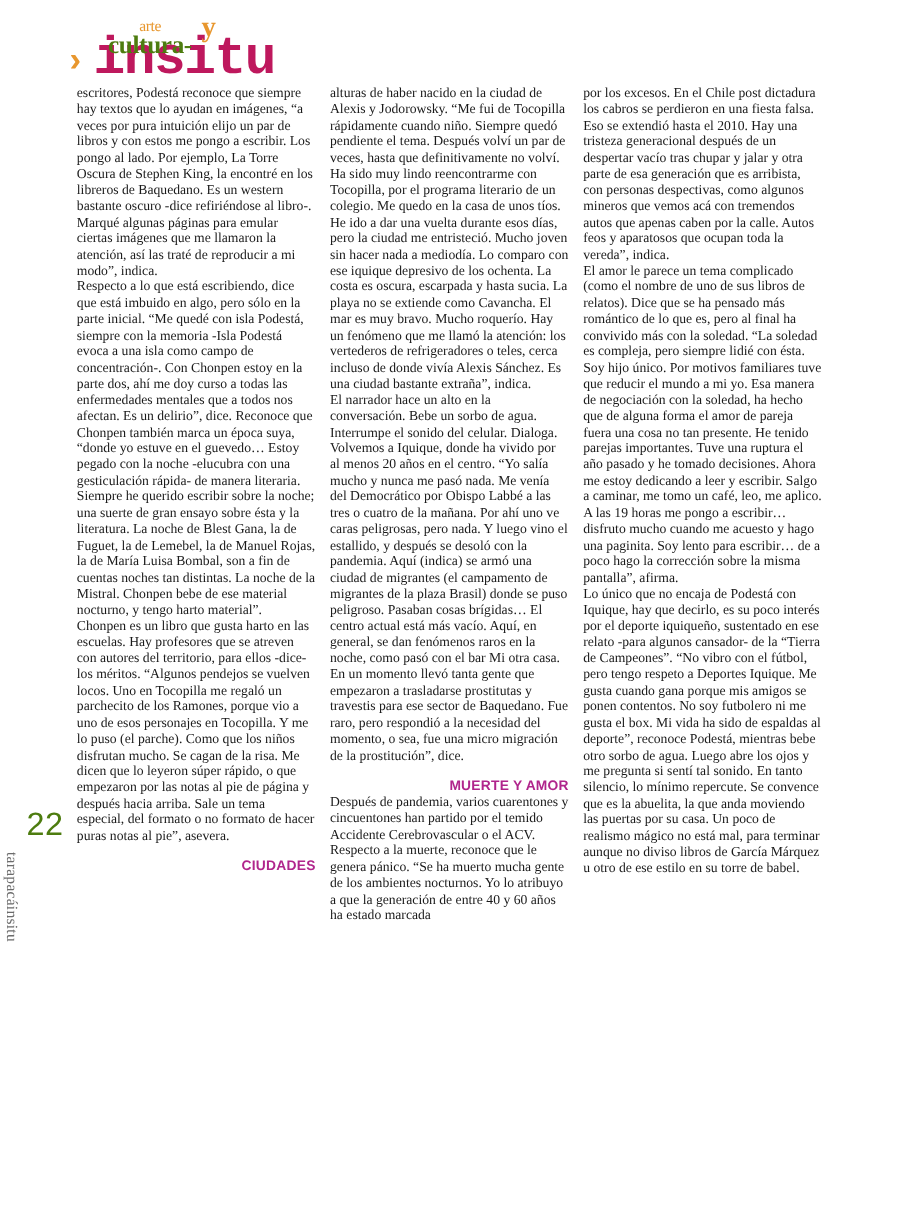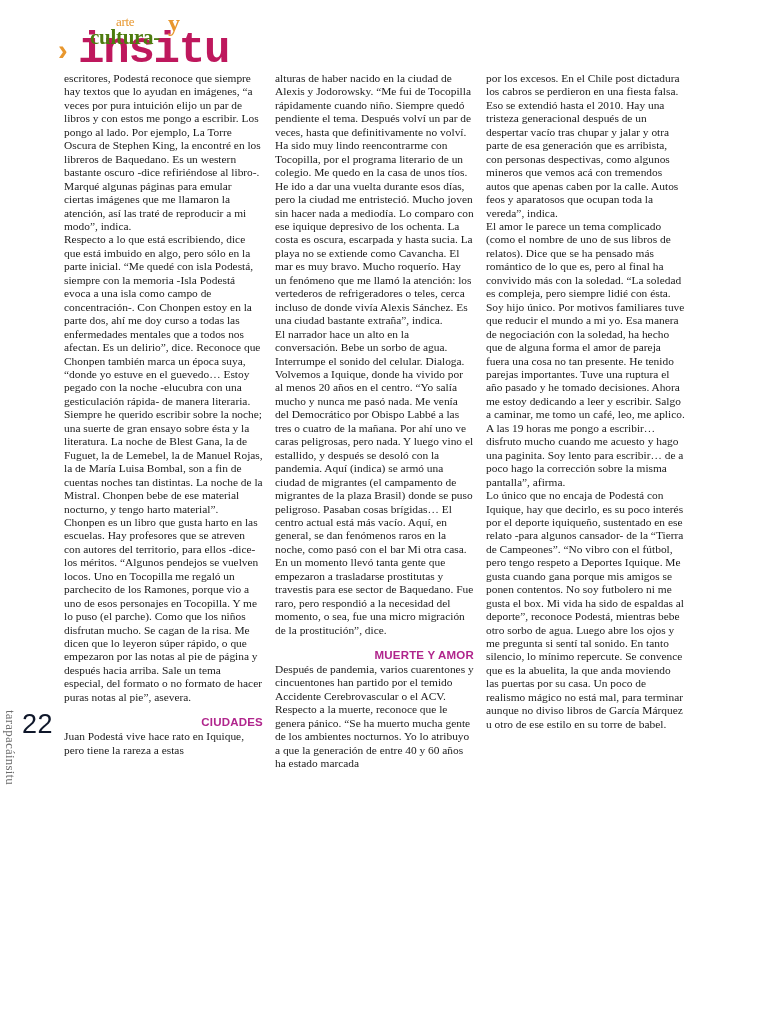--- a/index.html
+++ b/index.html
@@ -82,24 +82,24 @@
     line-height: 38px;
     color: #be185d;
     letter-spacing: -1.2px;
     z-index: 1;
   }
 
   
   .folio {
     position: absolute;
     left: 22px;
-    top: 709px;
+    top: 672px;
     font-family: "Liberation Sans", sans-serif;
     font-size: 27px;
-    color: #0f172a;
+    color: #4d7c0f;
     letter-spacing: 0.5px;
   }
   .rail-label {
     position: absolute;
     left: 18px;
     top: 710px;
     width: 170px;
     font-family: "Liberation Serif", serif;
     font-size: 13px;
     color: #6B6B6B;
@@ -157,21 +157,20 @@
 
   <div class="folio">22</div>
   <div class="rail-label">tarapacáinsitu</div>
 
   <div class="cols">
     <div class="col">
       <p>escritores, Podestá reconoce que siempre hay textos que lo ayudan en imágenes, “a veces por pura intuición elijo un par de libros y con estos me pongo a escribir. Los pongo al lado. Por ejemplo, La Torre Oscura de Stephen King, la encontré en los libreros de Baquedano. Es un western bastante oscuro -dice refiriéndose al libro-. Marqué algunas páginas para emular ciertas imágenes que me llamaron la atención, así las traté de reproducir a mi modo”, indica.</p>
       <p>Respecto a lo que está escribiendo, dice que está imbuido en algo, pero sólo en la parte inicial. “Me quedé con isla Podestá, siempre con la memoria -Isla Podestá evoca a una isla como campo de concentración-. Con Chonpen estoy en la parte dos, ahí me doy curso a todas las enfermedades mentales que a todos nos afectan. Es un delirio”, dice. Reconoce que Chonpen también marca un época suya, “donde yo estuve en el guevedo… Estoy pegado con la noche -elucubra con una gesticulación rápida- de manera literaria. Siempre he querido escribir sobre la noche; una suerte de gran ensayo sobre ésta y la literatura. La noche de Blest Gana, la de Fuguet, la de Lemebel, la de Manuel Rojas, la de María Luisa Bombal, son a fin de cuentas noches tan distintas. La noche de la Mistral. Chonpen bebe de ese material nocturno, y tengo harto material”.</p>
       <p>Chonpen es un libro que gusta harto en las escuelas. Hay profesores que se atreven con autores del territorio, para ellos -dice- los méritos. “Algunos pendejos se vuelven locos. Uno en Tocopilla me regaló un parchecito de los Ramones, porque vio a uno de esos personajes en Tocopilla. Y me lo puso (el parche). Como que los niños disfrutan mucho. Se cagan de la risa. Me dicen que lo leyeron súper rápido, o que empezaron por las notas al pie de página y después hacia arriba. Sale un tema especial, del formato o no formato de hacer puras notas al pie”, asevera.</p>
       <div class="sec-head">CIUDADES</div>
-      <p>Juan Podestá vive hace rato en Iquique, pero tiene la rareza a estas</p>
     </div>
 
     <div class="col">
       <p>alturas de haber nacido en la ciudad de Alexis y Jodorowsky. “Me fui de Tocopilla rápidamente cuando niño. Siempre quedó pendiente el tema. Después volví un par de veces, hasta que definitivamente no volví. Ha sido muy lindo reencontrarme con Tocopilla, por el programa literario de un colegio. Me quedo en la casa de unos tíos. He ido a dar una vuelta durante esos días, pero la ciudad me entristeció. Mucho joven sin hacer nada a mediodía. Lo comparo con ese iquique depresivo de los ochenta. La costa es oscura, escarpada y hasta sucia. La playa no se extiende como Cavancha. El mar es muy bravo. Mucho roquerío. Hay un fenómeno que me llamó la atención: los vertederos de refrigeradores o teles, cerca incluso de donde vivía Alexis Sánchez. Es una ciudad bastante extraña”, indica.</p>
       <p>El narrador hace un alto en la conversación. Bebe un sorbo de agua. Interrumpe el sonido del celular. Dialoga. Volvemos a Iquique, donde ha vivido por al menos  20 años en el centro. “Yo salía mucho y nunca me pasó nada. Me venía del Democrático por Obispo Labbé a las tres o cuatro de la mañana. Por ahí uno ve caras peligrosas, pero nada. Y luego vino el estallido, y después se desoló con la pandemia. Aquí (indica) se armó una ciudad de migrantes (el campamento de migrantes de la plaza Brasil) donde se puso peligroso. Pasaban cosas brígidas… El centro actual está más vacío. Aquí, en general, se dan fenómenos raros en la noche, como pasó con el bar Mi otra casa. En un  momento llevó tanta gente que empezaron a trasladarse prostitutas y travestis para ese sector de Baquedano. Fue raro, pero respondió a la necesidad del momento, o sea, fue una micro migración de la prostitución”, dice.</p>
       <div class="sec-head">MUERTE Y AMOR</div>
       <p>Después de pandemia, varios cuarentones y cincuentones han partido por el temido Accidente Cerebrovascular o el ACV. Respecto a la muerte, reconoce que le genera pánico. “Se ha muerto mucha gente de los ambientes nocturnos. Yo lo atribuyo a que la generación de entre 40 y 60 años ha estado marcada</p>
     </div>
 
     <div class="col">

